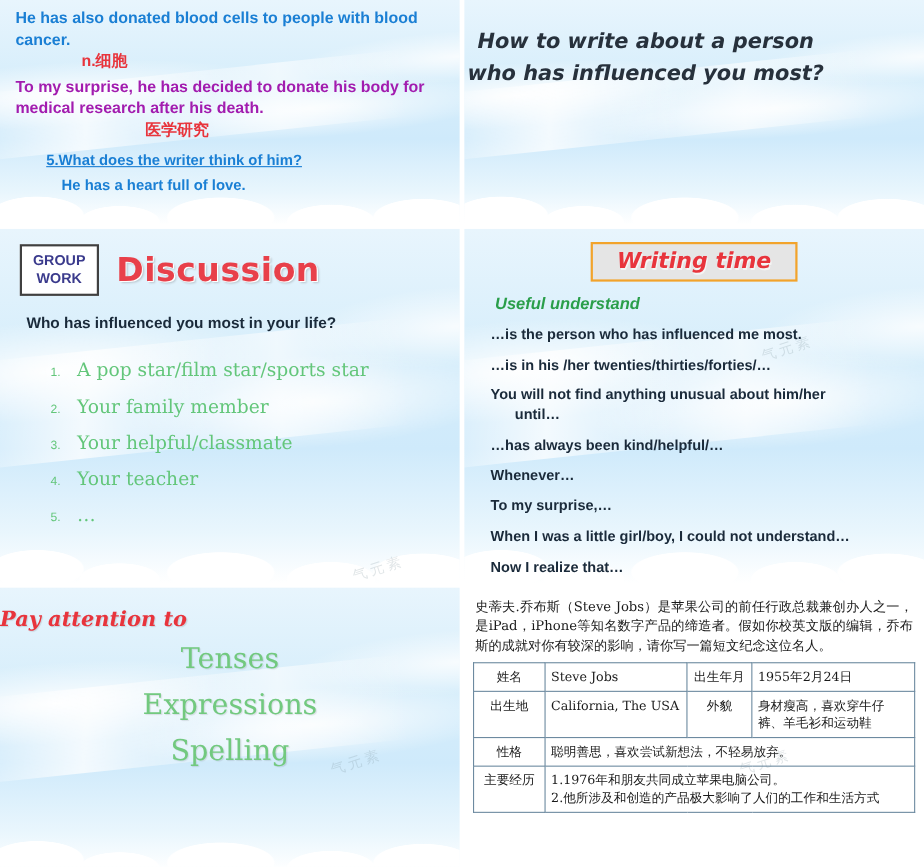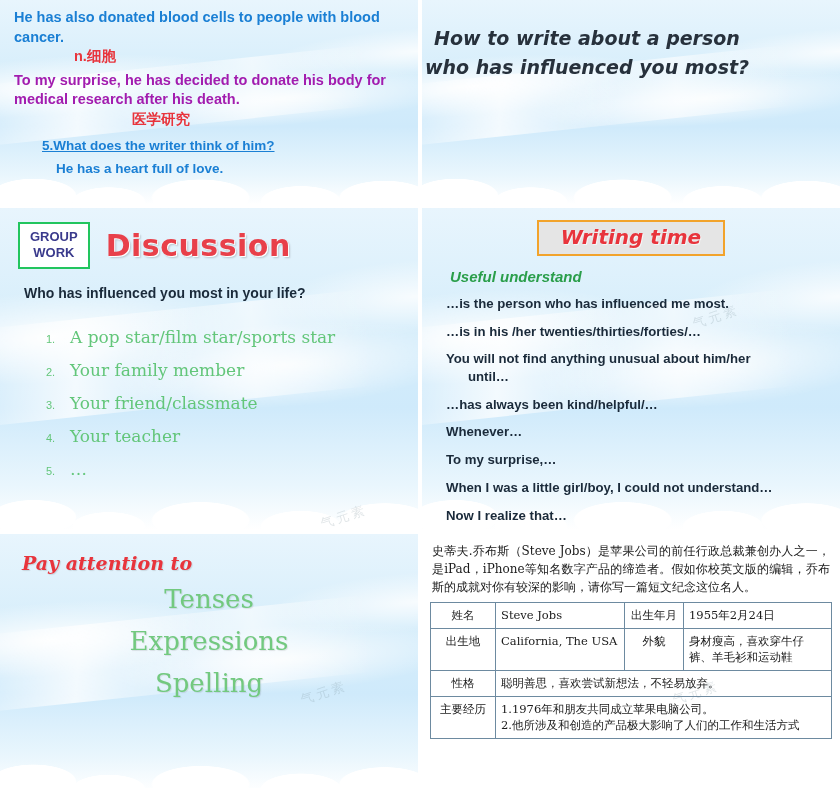--- a/index.html
+++ b/index.html
@@ -130,21 +130,21 @@
 
   
   .s3 { padding: 0; }
   .s3 .topbar {
     display: flex;
     align-items: center;
     gap: 16px;
     padding: 14px 0 0 18px;
   }
   .s3 .groupwork {
-    border: 2px solid #22c55e;
+    border: 2px solid #404040;
     color: #3a3a8c;
     font-weight: bold;
     font-size: 13px;
     line-height: 1.25;
     padding: 5px 10px;
     text-align: center;
     background: #ffffff;
   }
   .s3 .disc {
     font-family: "DejaVu Sans", sans-serif;
@@ -213,21 +213,21 @@
     margin-bottom: 10px;
   }
   .s4 .exprs div .cont {
     display: block;
     padding-left: 22px;
   }
 
   
   .s5 { padding: 0; }
   .s5 .pat {
-    margin: 18px 0 0 22px;
+    margin: 18px 0 0 0;
     font-family: "DejaVu Serif", serif;
     font-style: italic;
     font-weight: bold;
     font-size: 19px;
     color: #e8343c;
     text-shadow: 1px 1px 1px rgba(0,0,0,0.12);
   }
   .s5 .words {
     margin-top: 10px;
     text-align: center;
@@ -317,21 +317,21 @@
         <li>
           <span class="num">1.</span>
           <span>A pop star/film star/sports star</span>
         </li>
         <li>
           <span class="num">2.</span>
           <span>Your family member</span>
         </li>
         <li>
           <span class="num">3.</span>
-          <span>Your friend/classmate</span>
+          <span>Your helpful/classmate</span>
         </li>
         <li>
           <span class="num">4.</span>
           <span>Your teacher</span>
         </li>
         <li>
           <span class="num">5.</span>
           <span>…</span>
         </li>
       </ol>

